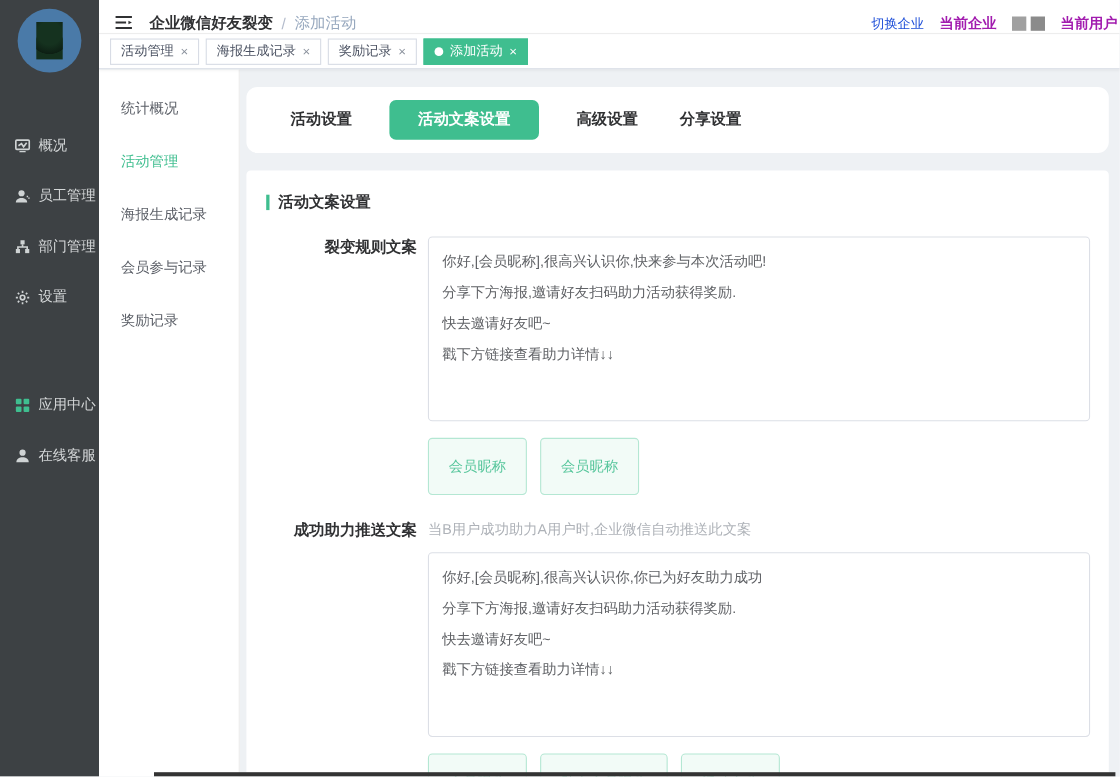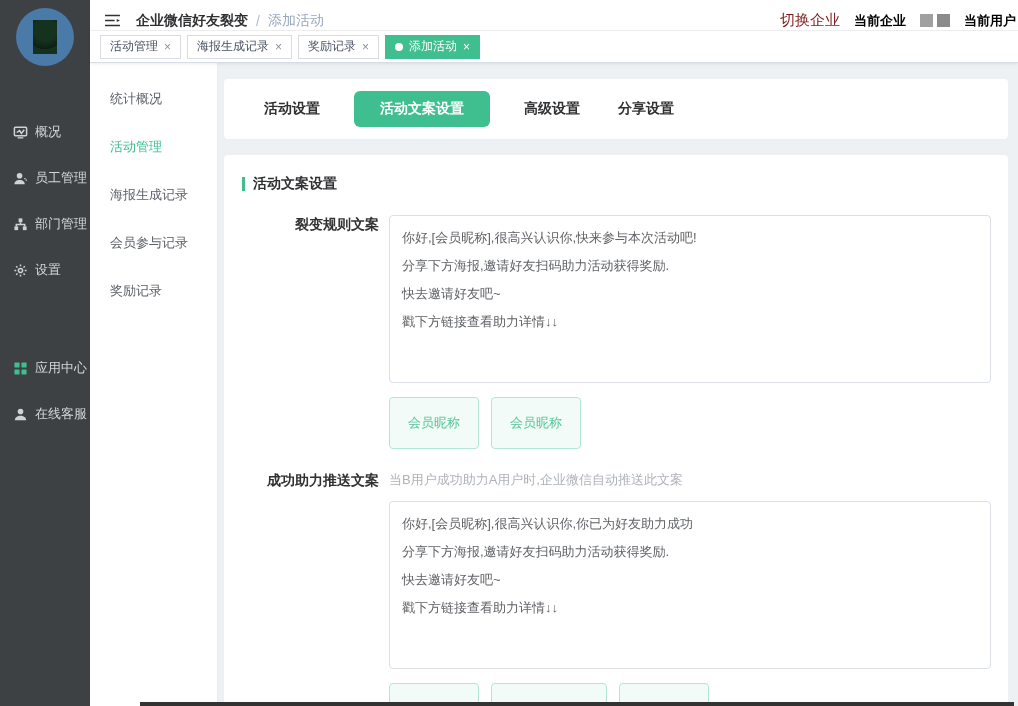--- a/index.html
+++ b/index.html
@@ -34,22 +34,22 @@
   .topbar { height:31px; background:#fff; border-bottom:1px solid #f0f0f0;
     display:flex; align-items:flex-end; padding:0 0 0 12px; flex:0 0 31px; }
   .hamburger { width:20px; height:20px; display:flex; align-items:center;
     justify-content:center; cursor:pointer; margin-right:14px; }
   .breadcrumb { display:flex; align-items:center; gap:8px; font-size:14px; }
   .crumb-root { color:#303133; font-weight:bold; }
   .crumb-sep { color:#b4bccc; }
   .crumb-current { color:#97a8be; }
   .topbar-right { margin-left:auto; display:flex; align-items:center; gap:14px;
     padding-right:2px; white-space:nowrap; }
-  .switch-company { color:#7f1d1d; font-size:15px; cursor:pointer; }
-  .current-company, .current-user { color:#000000; font-size:13px; font-weight:bold; }
+  .switch-company { color:#1d4ed8; font-size:12px; cursor:pointer; }
+  .current-company, .current-user { color:#a21caf; font-size:13px; font-weight:bold; }
   .redact { display:inline-flex; gap:4px; }
   .redact i { width:13px; height:13px; display:inline-block; }
   .redact i:first-child { background:#a0a0a0; }
   .redact i:last-child  { background:#8b8b8b; }
 
   
   .tagsbar { height:32px; background:#fff; border-bottom:1px solid #d8dce5;
     box-shadow:0 1px 3px rgba(0,0,0,.08); display:flex; align-items:center;
     gap:6px; padding-left:10px; flex:0 0 32px; position:relative; z-index:2; }
   .tag { display:inline-flex; align-items:center; gap:6px; height:24px;
@@ -65,21 +65,21 @@
   .body-row { flex:1; display:flex; min-height:0; }
   .sub-sidebar { width:128px; flex:0 0 128px; background:#fff;
     border-right:1px solid #ececec; padding-top:12px; }
   .sub-item { padding:15px 0 15px 20px; font-size:13px; color:#5a5e66; cursor:pointer; }
   .sub-item.active { color:#3fbe8f; }
 
   .main-area { flex:1; padding:16px 10px 0 6px; display:flex; flex-direction:column;
     min-width:0; }
   .card { background:#fff; border-radius:4px; }
   .tabs-card { height:60px; display:flex; align-items:center; gap:30px;
-    padding-left:36px; flex:0 0 60px; }
+    padding-left:36px; flex:0 0 60px;border-radius:10px; }
   .tab { font-size:14px; font-weight:bold; color:#303133; cursor:pointer;
     padding:9px 4px; }
   .tab.active { background:#3fbe8f; color:#fff; border-radius:6px; padding:9px 26px; }
 
   .content-card { margin-top:16px; flex:1; padding:20px 0 0 18px; overflow:hidden; }
   .section-title { display:flex; align-items:center; gap:8px; margin-bottom:22px; }
   .section-title .bar { width:3px; height:14px; background:#3fbe8f; }
   .section-title .txt { font-size:14px; font-weight:bold; color:#303133; }
 
   .form-item { display:flex; margin-bottom:22px; }

